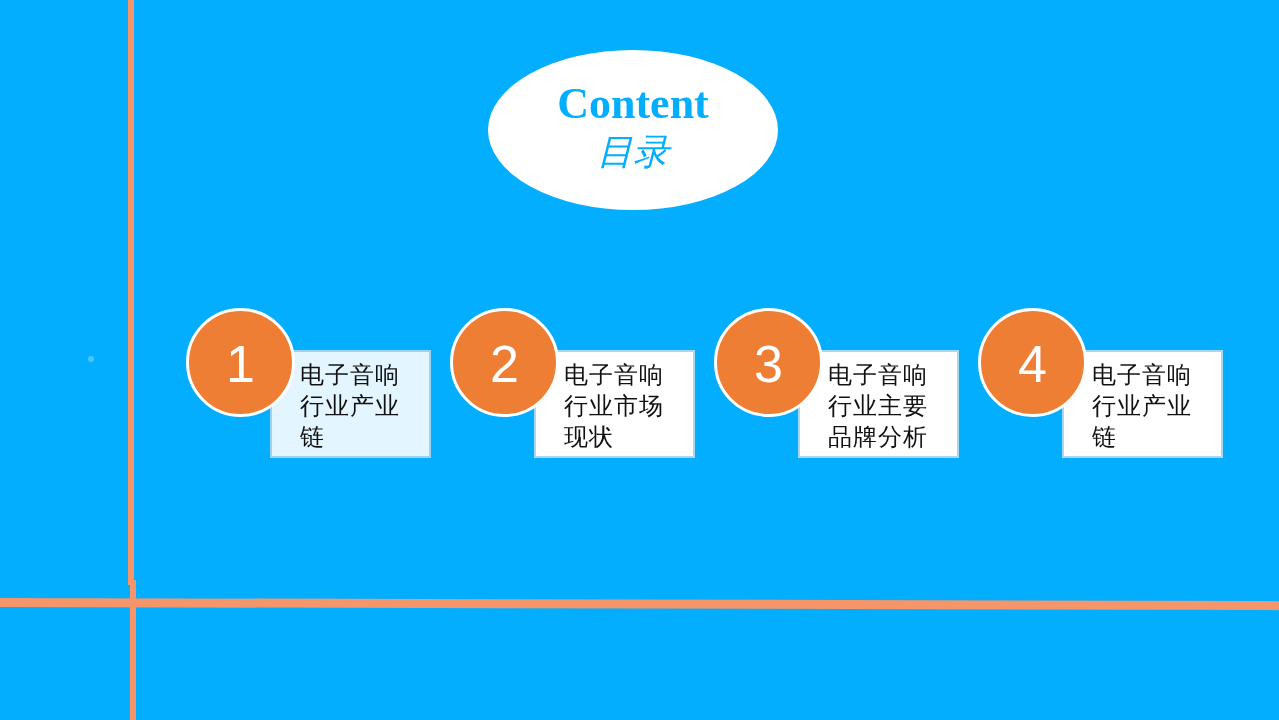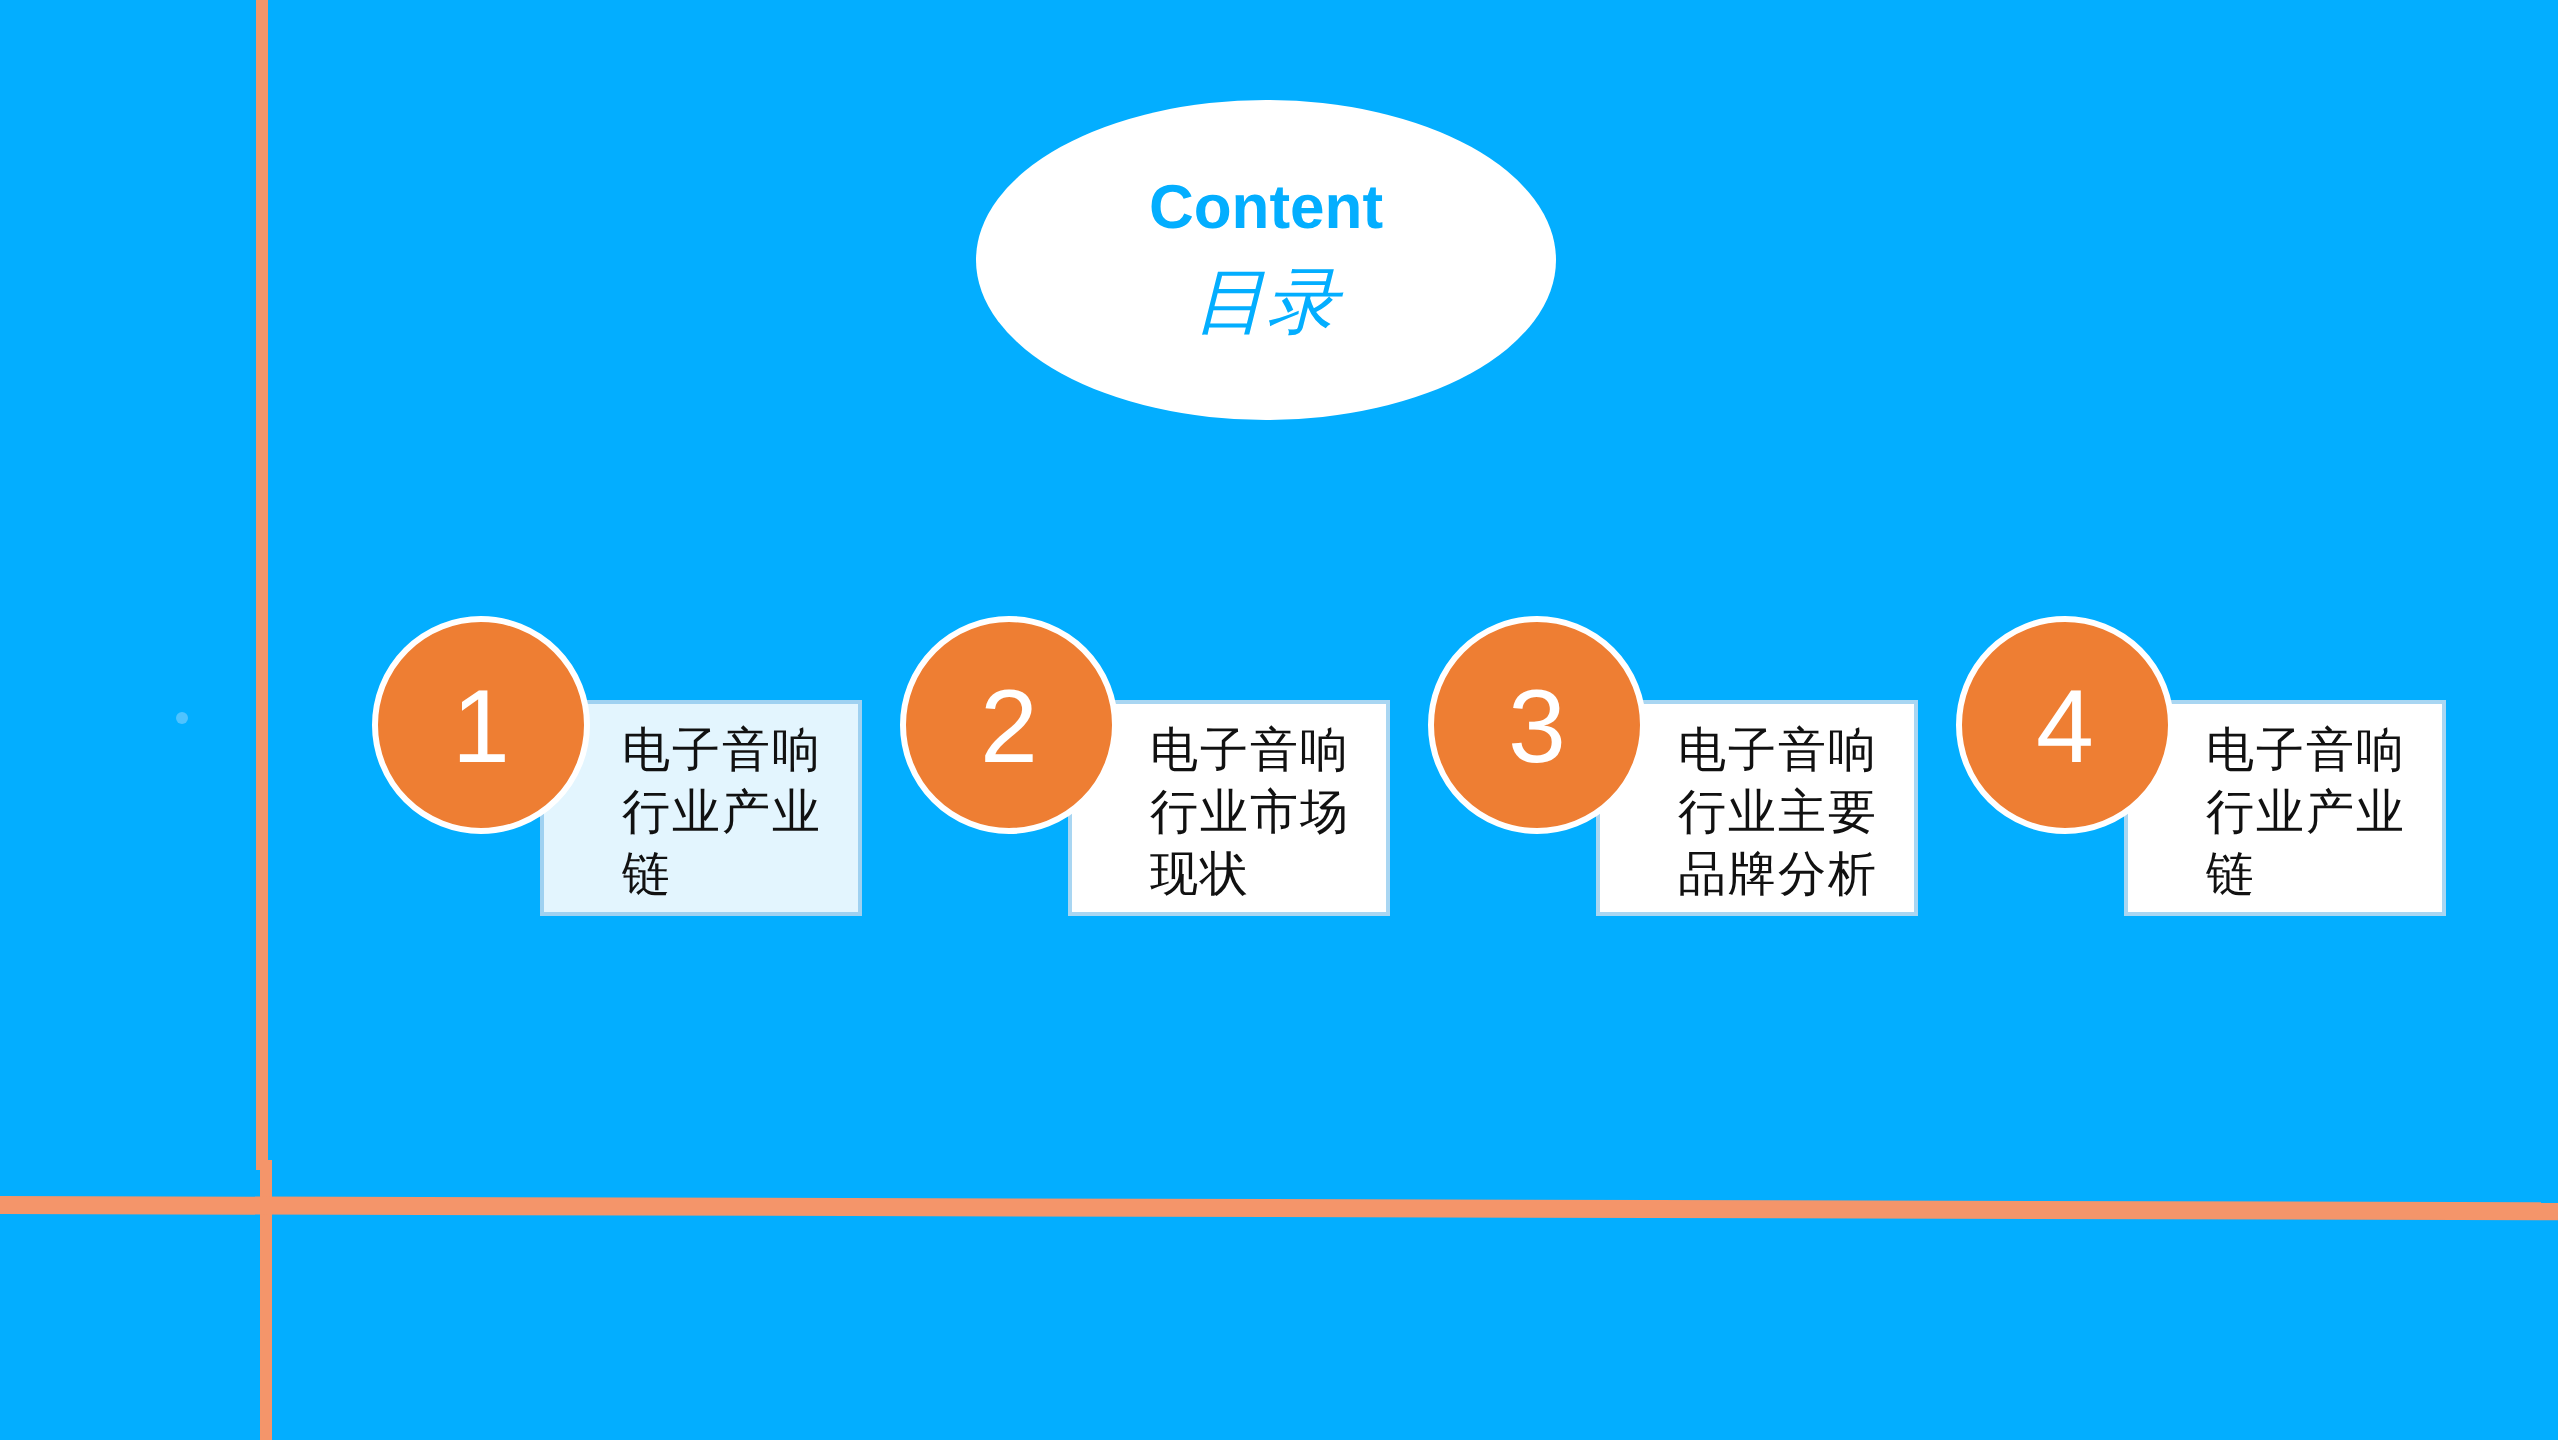--- a/index.html
+++ b/index.html
@@ -66,23 +66,23 @@
       height: 160px;
       border-radius: 50%;
       background: #ffffff;
       display: flex;
       flex-direction: column;
       align-items: center;
       justify-content: center;
       color: #03aeff;
     }
     .title-en {
-      font-family: Liberation Sans, sans-serif;
+      font-family: Liberation Serif, serif;
       font-weight: bold;
-      font-size: 31px;
+      font-size: 44px;
       line-height: 46px;
       letter-spacing: 0px;
       margin-top: -4px;
     }
     .title-cn {
       font-family: "DejaVu Sans", sans-serif;
       font-size: 36px;
       line-height: 46px;
       margin-top: 2px;
       font-style: italic;
@@ -112,21 +112,20 @@
       position: absolute;
       left: 28px;
       top: 8px;
       width: 120px;
       font-family: "DejaVu Serif", "Liberation Serif", serif;
       font-size: 24px;
       line-height: 31px;
       color: #111111;
       letter-spacing: 1px;
       word-break: break-all;
-      margin-left: 11px;
     }
     .item .circle {
       position: absolute;
       left: 0;
       top: 0;
       width: 103px;
       height: 103px;
       border-radius: 50%;
       background: #ee7e33;
       border: 3px solid #ffffff;

